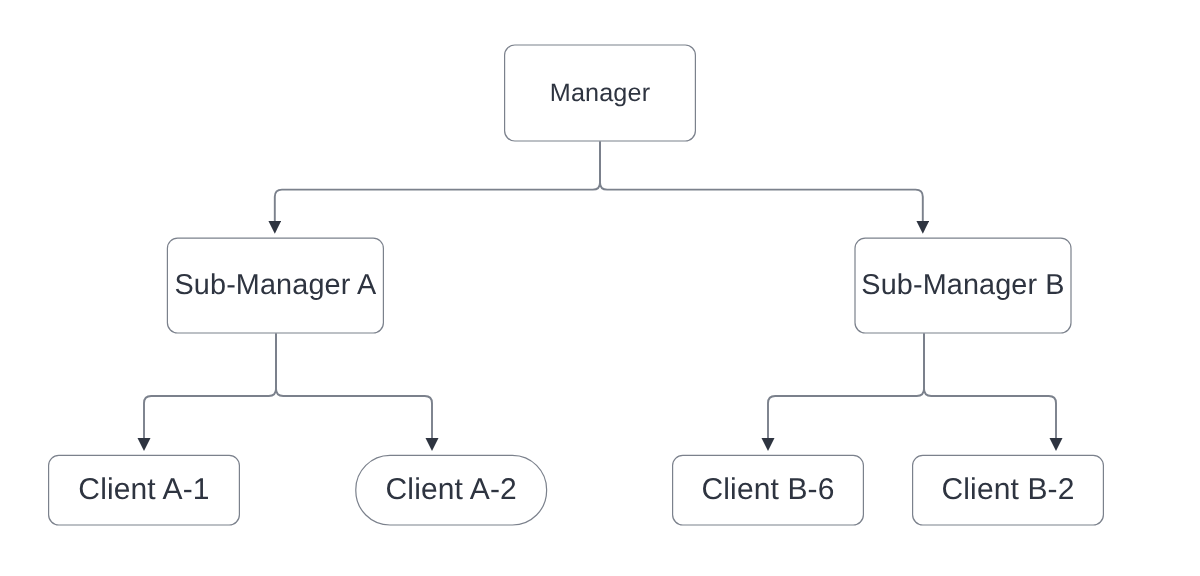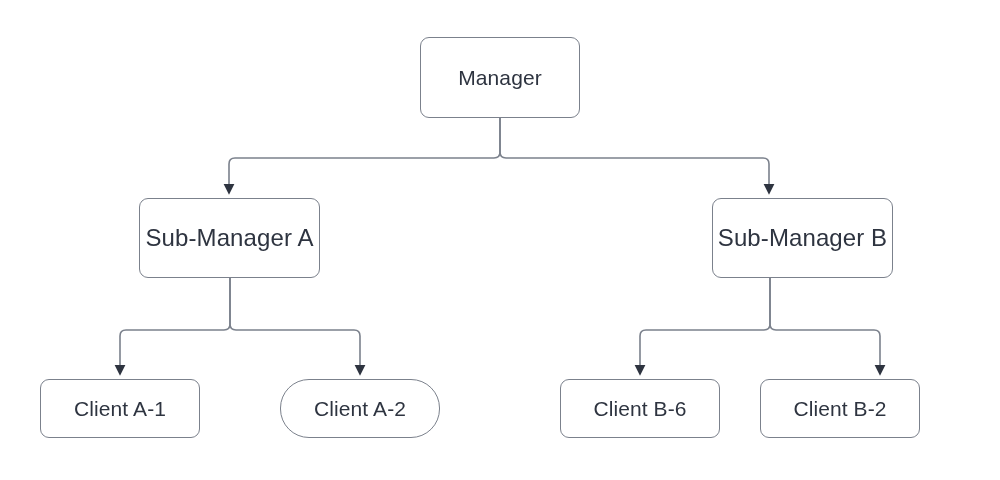--- a/index.html
+++ b/index.html
@@ -55,23 +55,23 @@
     height: 80px;
   }
   .node-sub .node-label { font-size: 24px; }
   .node-sub-a { left: 139px; }
   .node-sub-b { left: 712px; }
   .node-leaf {
     top: 379px;
     width: 160px;
     height: 59px;
   }
-  .node-leaf .node-label { font-size: 21px; }
+  .node-leaf .node-label { font-size: 25px; }
   .node-leaf-a1 { left: 40px; }
-  .node-leaf-a2 { left: 280px; border-radius: 29px; }
+  .node-leaf-a2 { left: 296px; border-radius: 29px; }
   .node-leaf-b1 { left: 560px; }
   .node-leaf-b2 { left: 760px; }
 </style>
 </head>
 <body>
 
 <div id="canvas">
 
   <svg id="edge-layer" viewBox="0 0 1000 480" xmlns="http://www.w3.org/2000/svg">
     <defs>

